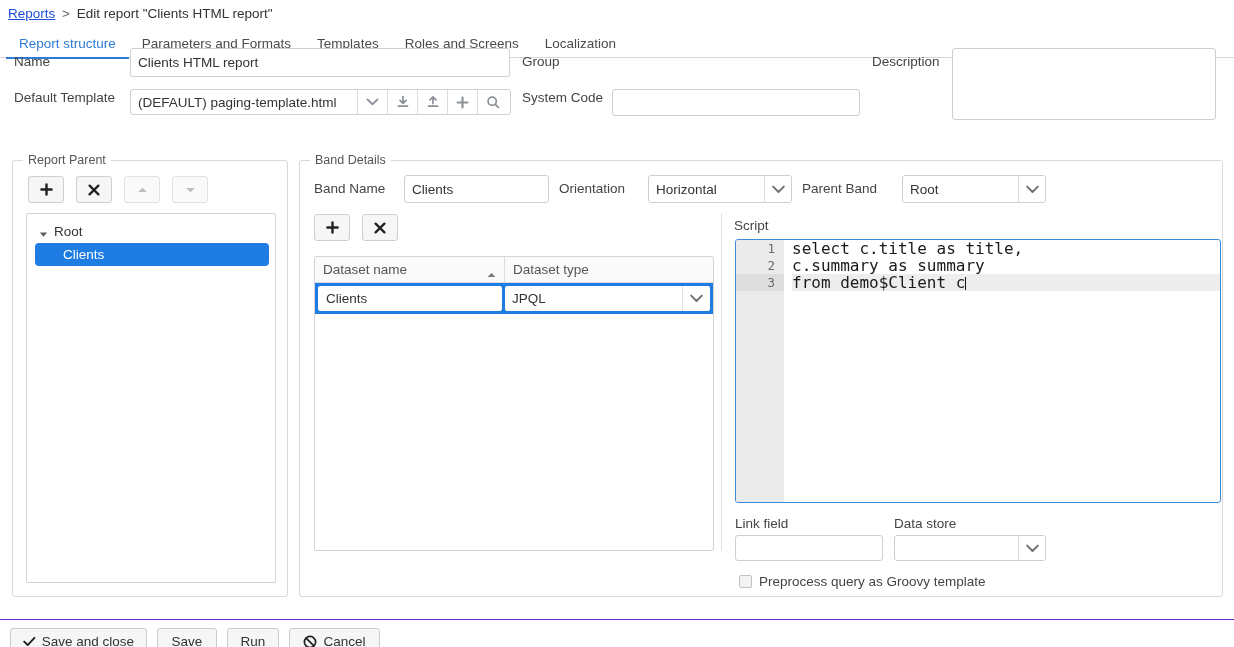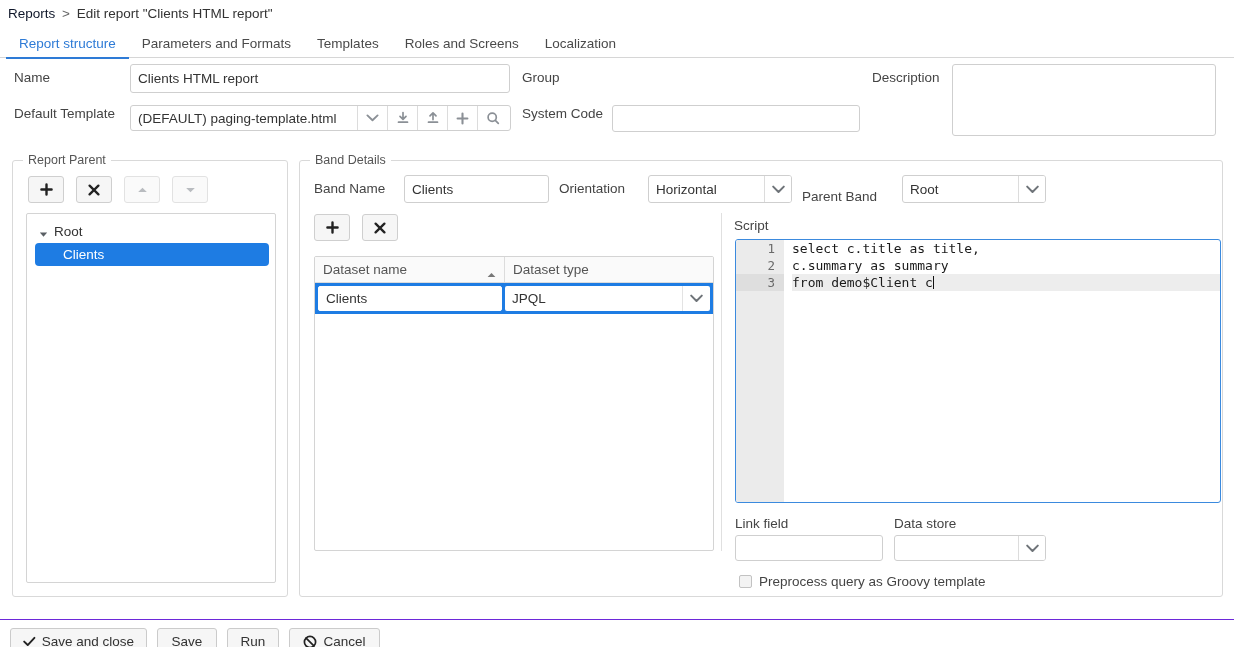--- a/index.html
+++ b/index.html
@@ -14,42 +14,42 @@
   }
   .page { position: relative; width: 1234px; height: 647px; background: #fff; }
 
   
   .breadcrumb {
     position: absolute; left: 8px; top: 6px;
     font-size: 13.5px; color: #444;
     white-space: nowrap;
   }
   .breadcrumb .crumb-link {
-    color: #0f172a; cursor: pointer;
+    color: #1d4ed8; text-decoration: underline; cursor: pointer;
   }
   .breadcrumb .crumb-sep { color: #666; margin: 0 3px; }
   .breadcrumb .crumb-current { color: #333; }
 
   
   .tabbar {
     position: absolute; left: 0; top: 30px; width: 1234px; height: 28px;
     border-bottom: 1px solid #d6d6d6;
   }
   .tabs { display: flex; align-items: flex-end; height: 28px; padding-left: 6px; }
   .tab {
     padding: 0 13px 6px 13px;
     font-size: 13.5px; color: #4a4a4a; cursor: pointer;
     line-height: 15px; white-space: nowrap;
     border-bottom: 2px solid transparent;
     margin-bottom: -1px;
   }
   .tab.active { color: #2e7bd6; border-bottom-color: #2e7bd6; }
 
   
-  .topform { position: absolute; left: 0; top: 64px; width: 1096px; height: 82px; }
+  .topform { position: absolute; left: 0; top: 48px; width: 1096px; height: 82px; }
 
   .lbl { font-size: 13.5px; color: #444; position: absolute; white-space: nowrap; }
 
   .inp {
     position: absolute;
     background: #fff;
     border: 1px solid #cfcfcf;
     border-radius: 3px;
     font-family: "Liberation Sans", sans-serif;
     font-size: 13.5px; color: #333;
@@ -167,21 +167,21 @@
     border: 1px solid #3b8ade; border-radius: 3px;
     background: #fff; overflow: hidden; display: flex;
   }
   .gutter {
     width: 48px; background: #ebebeb; flex: none;
     font-family: "DejaVu Sans Mono", monospace; font-size: 12.5px; color: #6a6a6a;
   }
   .gline { height: 17px; line-height: 17px; text-align: right; padding-right: 9px; }
   .gline.act { background: #dedede; }
   .code {
-    flex: 1; font-family: "DejaVu Sans Mono", monospace; font-size: 13px; color: #1a1a1a;
+    flex: 1; font-family: "DejaVu Sans Mono", monospace; font-size: 16px; color: #1a1a1a;
     padding-left: 8px;
   }
   .cline { height: 17px; line-height: 17px; white-space: pre; position: relative; }
   .cline.act { background: #ededed; }
   .caret {
     display: inline-block; width: 1px; height: 13px; background: #111;
     vertical-align: -2px; margin-left: 0px;
   }
 
   
@@ -324,21 +324,21 @@
     <div class="lbl" style="left:259px; top:20px;">Orientation</div>
     <div class="sel" style="left:348px; top:14px; width:144px; height:28px;">
       <div class="sel-val">Horizontal</div>
       <div class="sel-btn">
         <svg class="chev" width="13" height="9" viewBox="0 0 13 9">
             <path d="M1.2 1.6 L6.5 7 L11.8 1.6" stroke="#6f7479" stroke-width="2" fill="none" stroke-linecap="round" stroke-linejoin="round"></path>
           </svg>
       </div>
     </div>
 
-    <div class="lbl" style="left:502px; top:28px;">Parent Band</div>
+    <div class="lbl" style="left:502px; top:20px;">Parent Band</div>
     <div class="sel" style="left:602px; top:14px; width:144px; height:28px;">
       <div class="sel-val">Root</div>
       <div class="sel-btn">
         <svg class="chev" width="13" height="9" viewBox="0 0 13 9">
             <path d="M1.2 1.6 L6.5 7 L11.8 1.6" stroke="#6f7479" stroke-width="2" fill="none" stroke-linecap="round" stroke-linejoin="round"></path>
           </svg>
       </div>
     </div>
 
     <div class="tbtn" style="left:14px; top:53px; width:36px; height:27px;">

